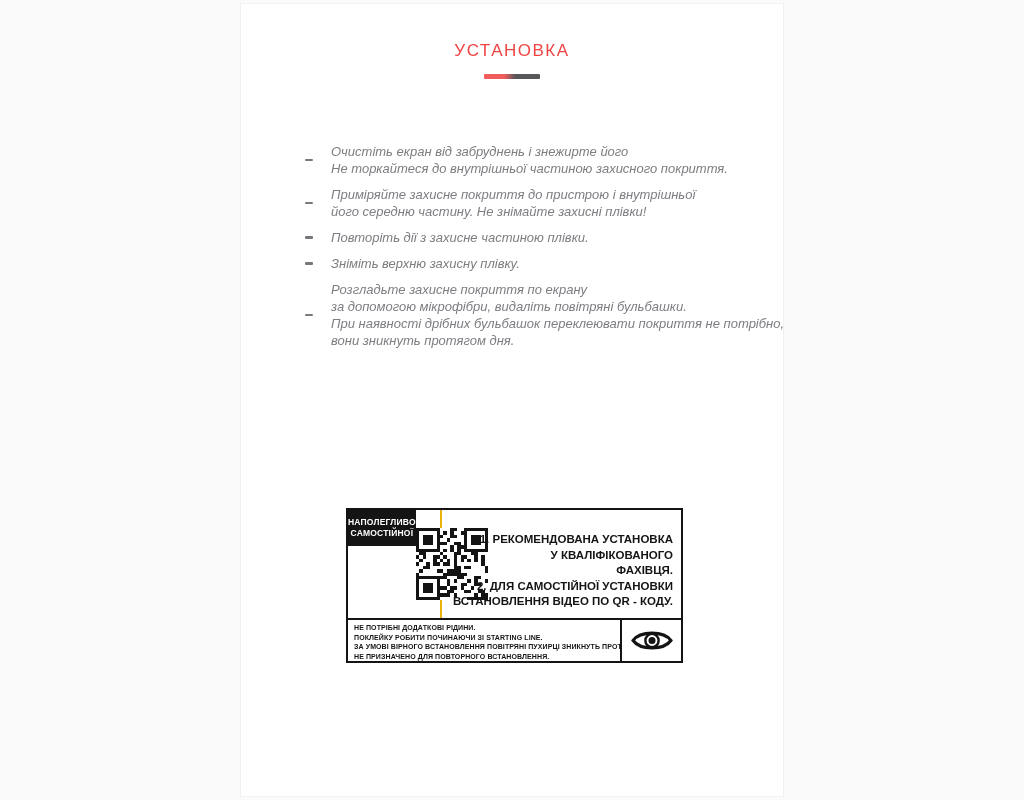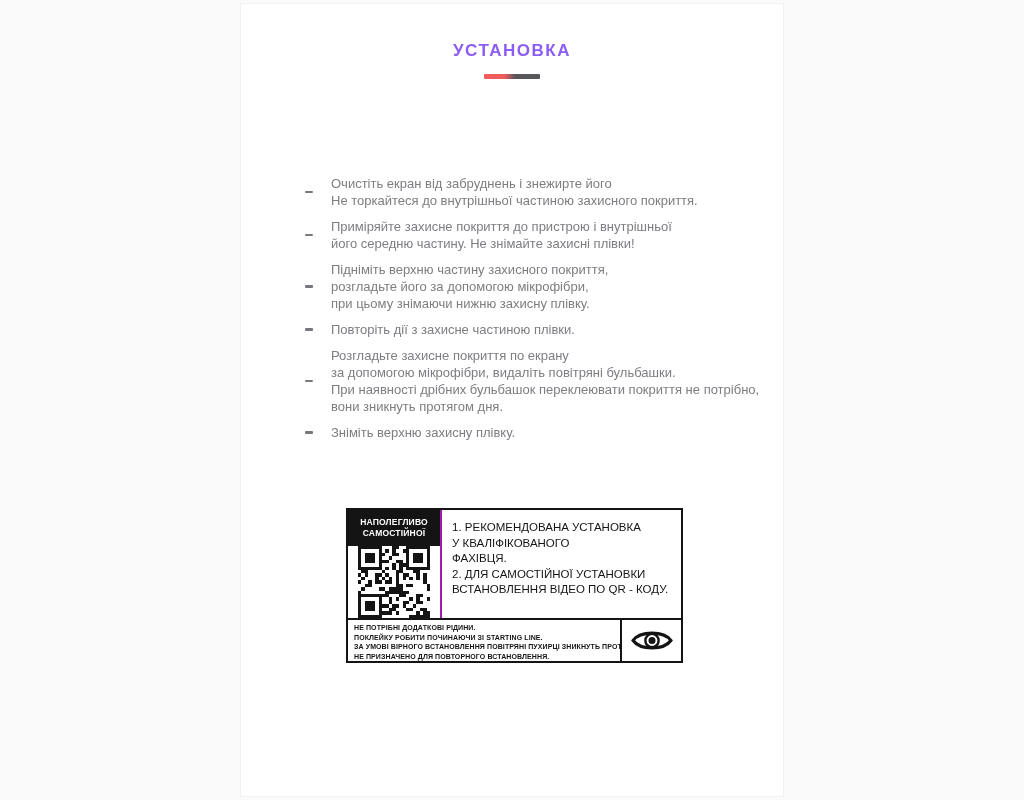--- a/index.html
+++ b/index.html
@@ -14,33 +14,34 @@
     position:absolute;left:240px;top:3px;
     width:544px;height:794px;
     background:#ffffff;
     border:1px solid #f1f1f1;
     box-sizing:border-box;
   }
   .page-title{
     margin-top:37px;
     text-align:center;
     font-size:17px;
-    font-weight:bold;
+    font-weight:normal;
     letter-spacing:1.5px;
-    color:#8b5cf6;
+    color:#ef4444;
   }
   .title-divider{
     width:56px;height:5px;
     margin:13px auto 0 auto;
     border-radius:1px;
     background:linear-gradient(90deg,#f15c5c 0%,#f15c5c 36%,#57575a 56%,#57575a 100%);
   }
   .steps{
-    margin-top:96px;
+    margin-top:64px;
     padding-left:64px;
+    font-style:italic;
   }
   .step{
     display:flex;
     align-items:center;
     margin-bottom:9px;
   }
   .step-dash{
     flex:none;
     width:8px;height:2.5px;
     border-radius:1px;
@@ -64,45 +65,46 @@
     color:#141414;
   }
   .rec-top{
     display:flex;
     height:108px;
     border-bottom:2px solid #141414;
   }
   .rec-left{
     flex:none;
     width:92px;
-    border-right:2px solid #a21caf;
-    display:flex;flex-direction:column;
+    border-right:2px solid #eab308;
+    display:flex;flex-direction:row;
   }
   .rec-badge{
     height:36px;
     background:#141414;
     color:#ffffff;
     display:flex;flex-direction:column;
     align-items:center;justify-content:center;
     font-size:8.5px;font-weight:bold;
     line-height:11px;letter-spacing:0.2px;
     text-align:center;
   }
   .qr-wrap{
     flex:1;
     display:flex;align-items:center;justify-content:center;
   }
   .rec-right{
     flex:1;
-    padding:10px 8px 0 10px;
+    padding:22px 8px 0 10px;
     font-size:11.5px;
-    font-weight:normal;
+    font-weight:bold;
     line-height:15.5px;
     letter-spacing:0px;
     white-space:nowrap;
+    text-align:right;
   }
   .rec-item2{}
   .rec-bottom{
     display:flex;
     height:41px;
   }
   .rec-notes{
     flex:1;
     padding:3px 4px 0 6px;
     font-size:7px;
@@ -138,44 +140,36 @@
       <div class="step">
         <span class="step-dash"></span>
         <div class="step-lines">
           <div>Приміряйте захисне покриття до пристрою і внутрішньої</div>
           <div>його середню частину. Не знімайте захисні плівки!</div>
         </div>
       </div>
       <div class="step">
         <span class="step-dash"></span>
         <div class="step-lines">
-          <div>Підніміть верхню частину захисного покриття,</div>
-          <div>розгладьте його за допомогою мікрофібри,</div>
-          <div>при цьому знімаючи нижню захисну плівку.</div>
+          <div>Повторіть дії з захисне частиною плівки.</div>
         </div>
       </div>
       <div class="step">
         <span class="step-dash"></span>
         <div class="step-lines">
-          <div>Повторіть дії з захисне частиною плівки.</div>
+          <div>Зніміть верхню захисну плівку.</div>
         </div>
       </div>
       <div class="step">
         <span class="step-dash"></span>
         <div class="step-lines">
           <div>Розгладьте захисне покриття по екрану</div>
           <div>за допомогою мікрофібри, видаліть повітряні бульбашки.</div>
           <div>При наявності дрібних бульбашок переклеювати покриття не потрібно,</div>
           <div>вони зникнуть протягом дня.</div>
-        </div>
-      </div>
-      <div class="step">
-        <span class="step-dash"></span>
-        <div class="step-lines">
-          <div>Зніміть верхню захисну плівку.</div>
         </div>
       </div>
     </div>
 
   <div class="rec-box">
     <div class="rec-top">
       <div class="rec-left">
         <div class="rec-badge">
           <span>НАПОЛЕГЛИВО</span>
           <span>САМОСТІЙНОЇ</span>

